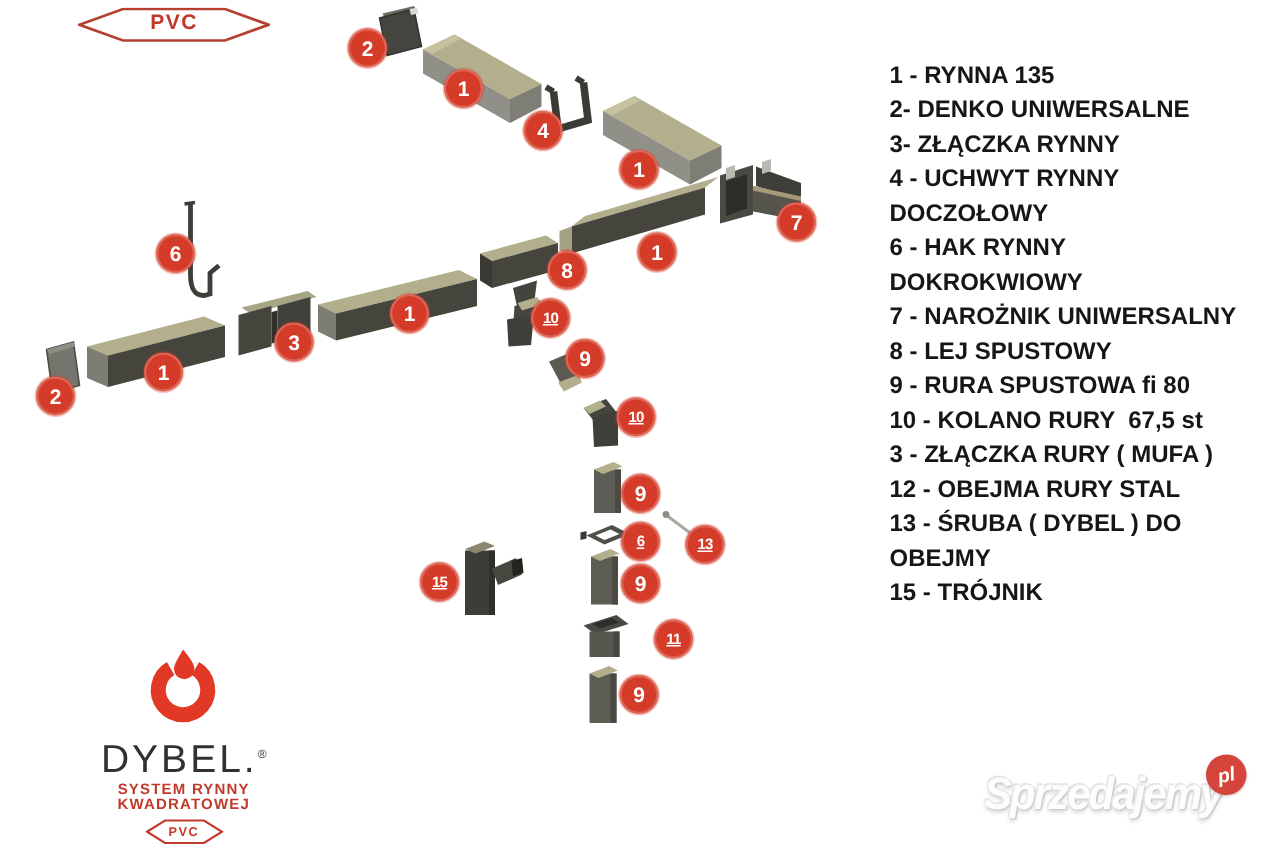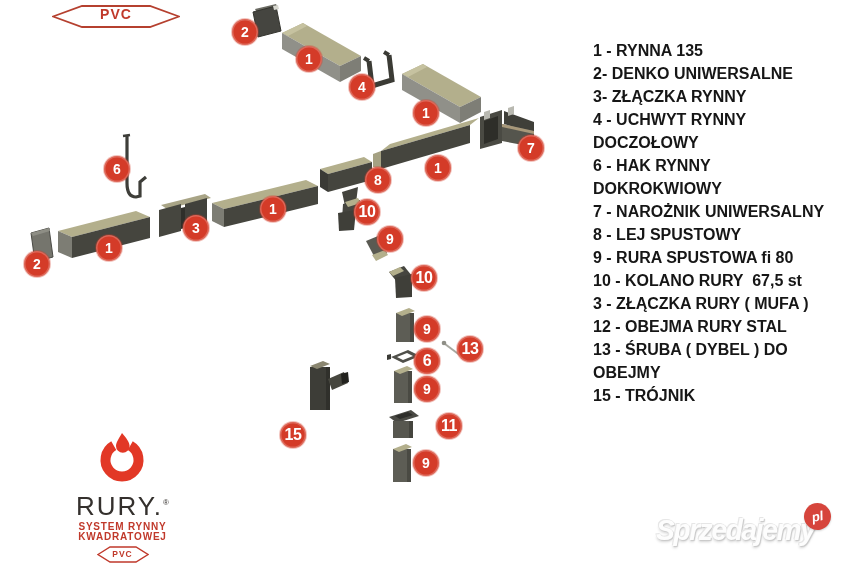--- a/index.html
+++ b/index.html
@@ -16,21 +16,21 @@
   
   .diagram { position:absolute; left:0; top:0; width:851px; height:563px; }
   
   .badge {
     position:absolute; width:26px; height:26px; border-radius:50%;
     background:var(--badge-red,#d43b28); color:#fff; font-weight:bold; font-size:14px;
     display:flex; align-items:center; justify-content:center;
     box-shadow: inset 0 0 0 1.5px rgba(255,255,255,0.22), 0 0 0 1px rgba(212,59,40,0.30);
     z-index:5;
   }
-  .badge.wide { font-size:16px; letter-spacing:-0.5px; }
+  .badge.wide { font-size:10px; letter-spacing:-0.5px;text-decoration:underline; }
   
   .legend {
     position:absolute; left:593px; top:39px; width:250px;
     color:var(--legend-text,#161616); font-size:16px; line-height:23px; font-weight:700;
   }
   .legend-line { white-space:pre; }
   
   .krop-logo { position:absolute; left:50px; top:430px; width:145px; text-align:center; }
   .krop-mark { display:block; margin:0 auto; }
   .krop-name {
@@ -225,24 +225,24 @@
       <div class="badge" style="left: 365px; top: 167px;">8</div>
       <div class="badge" style="left: 104px; top: 156px;">6</div>
       <div class="badge wide" style="left: 354px; top: 199px;">10</div>
       <div class="badge" style="left: 183px; top: 215px;">3</div>
       <div class="badge" style="left: 260px; top: 196px;">1</div>
       <div class="badge" style="left: 377px; top: 226px;">9</div>
       <div class="badge" style="left: 96px; top: 235px;">1</div>
       <div class="badge" style="left: 24px; top: 251px;">2</div>
       <div class="badge wide" style="left: 411px; top: 265px;">10</div>
       <div class="badge" style="left: 414px; top: 316px;">9</div>
-      <div class="badge wide" style="left: 457px; top: 336px; text-align: center;">13</div>
+      <div class="badge wide" style="left: 457px; top: 350px; text-align: center;">13</div>
       <div class="badge wide" style="left: 414px; top: 348px;">6</div>
       <div class="badge" style="left: 414px; top: 376px;">9</div>
-      <div class="badge wide" style="left: 280px; top: 375px; margin-top: 47px;">15</div>
+      <div class="badge wide" style="left: 280px; top: 375px;">15</div>
       <div class="badge wide" style="left: 436px; top: 413px;">11</div>
       <div class="badge" style="left: 413px; top: 450px;">9</div>
     </div>
 
   <div class="legend">
       <div class="legend-line">1 - RYNNA 135</div>
       <div class="legend-line">2- DENKO UNIWERSALNE</div>
       <div class="legend-line">3- ZŁĄCZKA RYNNY</div>
       <div class="legend-line">4 - UCHWYT RYNNY</div>
       <div class="legend-line">DOCZOŁOWY</div>
@@ -257,21 +257,21 @@
       <div class="legend-line">13 - ŚRUBA ( DYBEL ) DO</div>
       <div class="legend-line">OBEJMY</div>
       <div class="legend-line">15 - TRÓJNIK</div>
     </div>
 
   <div class="krop-logo">
     <svg class="krop-mark" width="70" height="58" viewBox="0 0 70 58">
       <path d="M 42.25 15.7 A 16.5 16.5 0 1 1 25.75 15.7" fill="none" stroke="#e23826" stroke-width="10"></path>
       <path d="M 39 3 C 36 8.5 33 12.5 33 16 A 6.8 6.8 0 0 0 46.6 16 C 46.6 12.5 43.6 8.5 39 3 Z" fill="#e23826" transform="translate(-5,0)"></path>
     </svg>
-    <div class="krop-name"><span>RURY.</span><sup>®</sup></div>
+    <div class="krop-name"><span>DYBEL.</span><sup>®</sup></div>
     <div class="krop-tagline">
       <div>SYSTEM RYNNY</div>
       <div>KWADRATOWEJ</div>
     </div>
     <div class="krop-hex">
       <svg width="52" height="17" viewBox="0 0 52 17">
         <polygon points="1,8.5 13,1 39,1 51,8.5 39,16 13,16" fill="none" stroke="#c0392b" stroke-width="1.4"></polygon>
       </svg>
       <div class="hex-label">PVC</div>
     </div>

